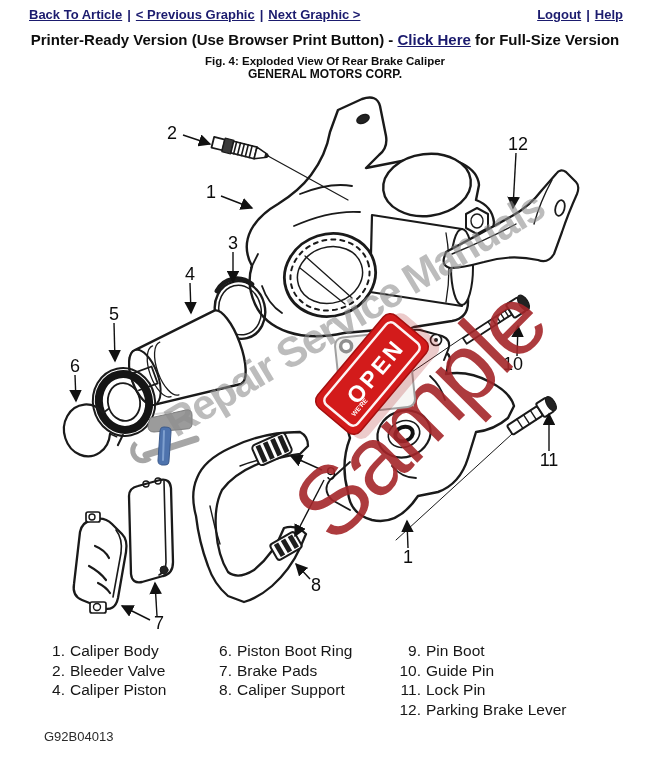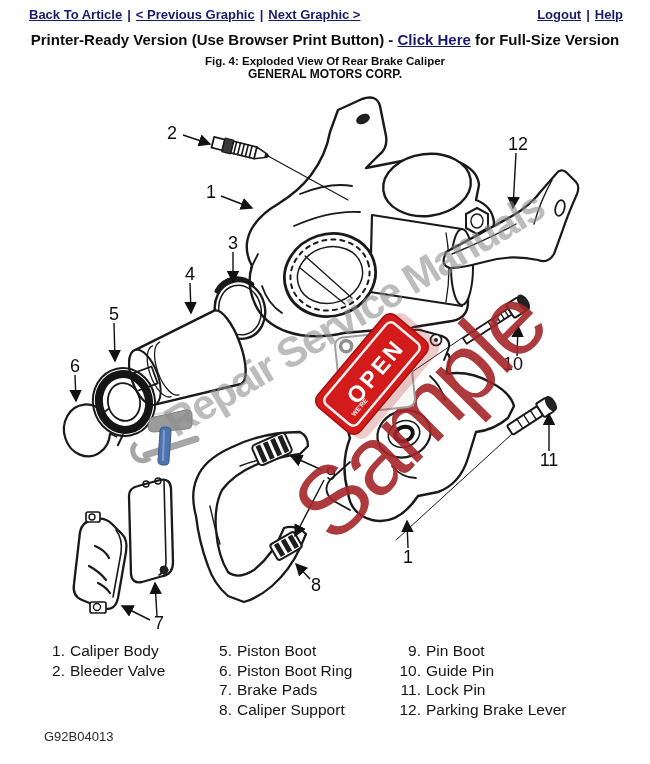--- a/index.html
+++ b/index.html
@@ -239,23 +239,23 @@
       <text x="4" y="9" text-anchor="middle" font-size="23" font-weight="bold" letter-spacing="2.5" fill="#ffffff">OPEN</text>
     </g>
   </g>
 </svg>
 </div>
 
 <div class="legend">
   <div class="lcol lcol-1">
     <div class="li"><span class="num">1.</span><span>Caliper Body</span></div>
     <div class="li"><span class="num">2.</span><span>Bleeder Valve</span></div>
+    <div class="li"><span class="num">4.</span><span>Caliper Piston</span></div>
   </div>
   <div class="lcol lcol-2">
-    <div class="li"><span class="num">5.</span><span>Piston Boot</span></div>
     <div class="li"><span class="num">6.</span><span>Piston Boot Ring</span></div>
     <div class="li"><span class="num">7.</span><span>Brake Pads</span></div>
     <div class="li"><span class="num">8.</span><span>Caliper Support</span></div>
   </div>
   <div class="lcol lcol-3">
     <div class="li"><span class="num">9.</span><span>Pin Boot</span></div>
     <div class="li"><span class="num">10.</span><span>Guide Pin</span></div>
     <div class="li"><span class="num">11.</span><span>Lock Pin</span></div>
     <div class="li"><span class="num">12.</span><span>Parking Brake Lever</span></div>
   </div>

